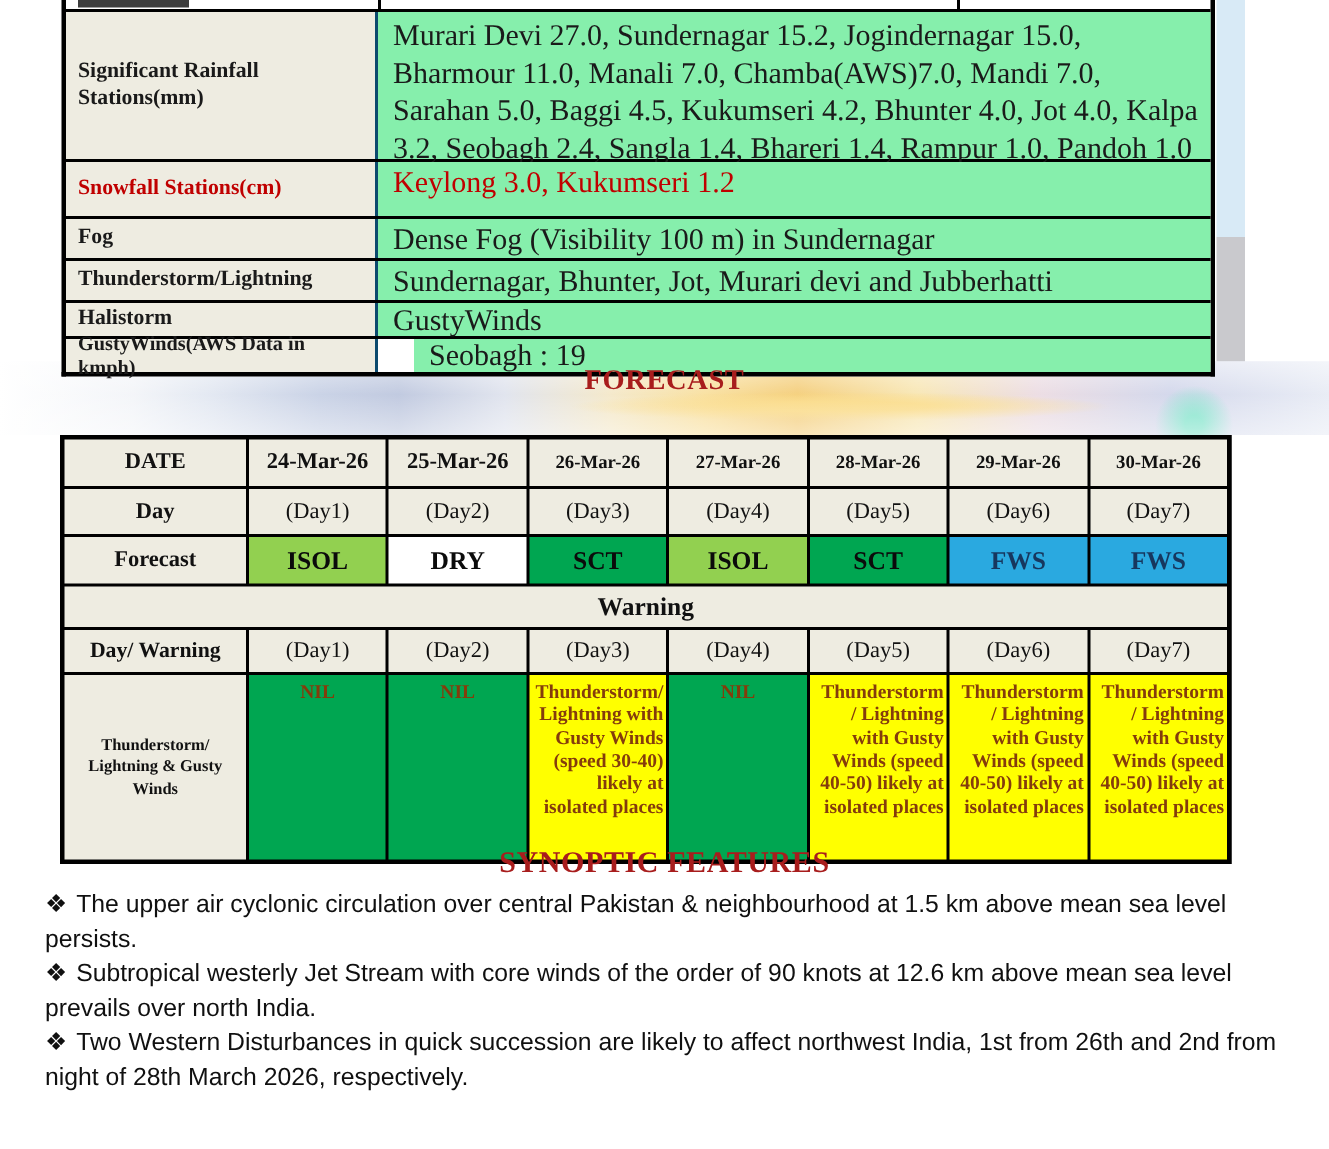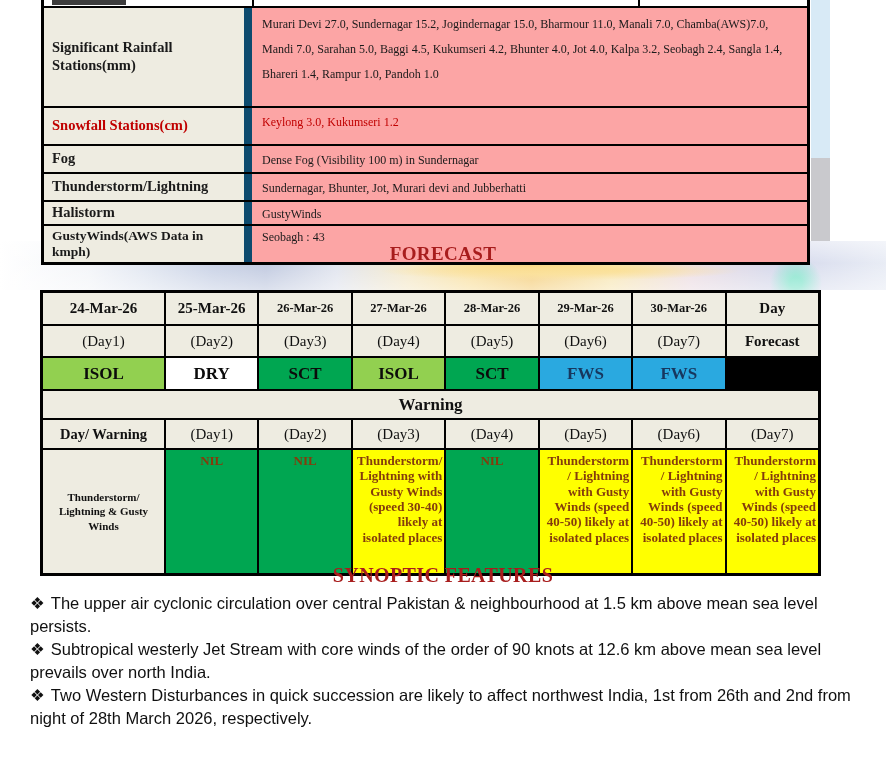--- a/index.html
+++ b/index.html
@@ -17,24 +17,24 @@
       linear-gradient(90deg,#ffffff 0%,#f2f4f8 10%,#dfe5f0 16%,#c3cde3 24%,#b9c3dc 30%,#dde1ec 38%,
         #f3e6c4 46%,#f8dd96 53%,#f3c96e 60%,#f7e4ad 69%,#ead9e0 78%,#ced3e9 88%,#e6eaf4 100%);}
   #photo-strip:after{content:"";position:absolute;inset:0;
       background:linear-gradient(180deg,rgba(255,255,255,.55),rgba(255,255,255,.12) 45%,rgba(255,255,255,.5));}
 
   
   #obs{position:absolute;left:41px;top:0;width:769px;border-left:3px solid #000;
        border-right:3px solid #000;border-bottom:3px solid #000;box-sizing:border-box;background:#fff;}
   .orow{display:flex;border-bottom:2px solid #000;box-sizing:border-box;}
   .orow:last-child{border-bottom:none;}
-  .olabel{width:208px;background:#eeece1;border-right:8px solid #0c4a6e;box-sizing:border-box;
+  .olabel{width:208px;background:#eeece1;border-right:2px solid #0c4a6e;box-sizing:border-box;
           display:flex;align-items:center;padding:2px 6px 2px 8px;
           font-weight:bold;font-size:14.5px;line-height:1.22;}
-  .ovalue{flex:1;background:#fca5a5;padding:2px 6px 0 10px;font-size:12px;line-height:25px;}
+  .ovalue{flex:1;background:#86efac;padding:2px 6px 0 10px;font-size:20px;line-height:25px;}
   .sliver{height:8px;position:relative;}
   .sliver .frag{position:absolute;top:0;left:8px;width:74px;height:5px;background:#1b1b1b;opacity:.85;}
   .sliver .vline{position:absolute;top:0;left:594px;width:2px;height:8px;background:#000;}
   .sliver .vline2{position:absolute;top:0;left:208px;width:2px;height:8px;background:#000;}
 
   
   #fx{position:absolute;left:40px;top:290px;width:781px;box-sizing:border-box;
       border:3px solid #000;display:grid;background:#000;
       grid-template-columns:121px repeat(7,1fr);
       grid-template-rows:31px 30px 31px 27px 28px 123px;gap:2px;}
@@ -95,30 +95,31 @@
     <div class="orow" style="height:28px;">
       <div class="olabel" style="color: rgb(26, 26, 26);">Thunderstorm/Lightning</div>
       <div class="ovalue" style="color: rgb(26, 26, 26);">Sundernagar, Bhunter, Jot, Murari devi and Jubberhatti</div>
     </div>
 
     <div class="orow" style="height:24px;">
       <div class="olabel" style="color: rgb(26, 26, 26);">Halistorm</div>
       <div class="ovalue" style="line-height: 20px; color: rgb(26, 26, 26);">GustyWinds</div>
     </div>
 
-    <div class="orow" style="height:36px;">
+    <div class="orow" style="height:22px;gap:24px;">
       <div class="olabel" style="font-size: 13.5px; color: rgb(26, 26, 26);">GustyWinds(AWS Data in kmph)</div>
-      <div class="ovalue" style="line-height: 19px; color: rgb(26, 26, 26);">Seobagh : 43</div>
+      <div class="ovalue" style="line-height: 19px; color: rgb(26, 26, 26);">Seobagh : 19</div>
     </div>
   </div>
 
   <div id="fhead" class="redhead">FORECAST</div>
 
   <div id="fx">
 
+    <div class="dt">DATE</div>
     <div class="dt">24-Mar-26</div>
     <div class="dt">25-Mar-26</div>
     <div class="dt sm">26-Mar-26</div>
     <div class="dt sm">27-Mar-26</div>
     <div class="dt sm">28-Mar-26</div>
     <div class="dt sm">29-Mar-26</div>
     <div class="dt sm">30-Mar-26</div>
 
     <div class="dt">Day</div>
     <div class="dayc">(Day1)</div>

